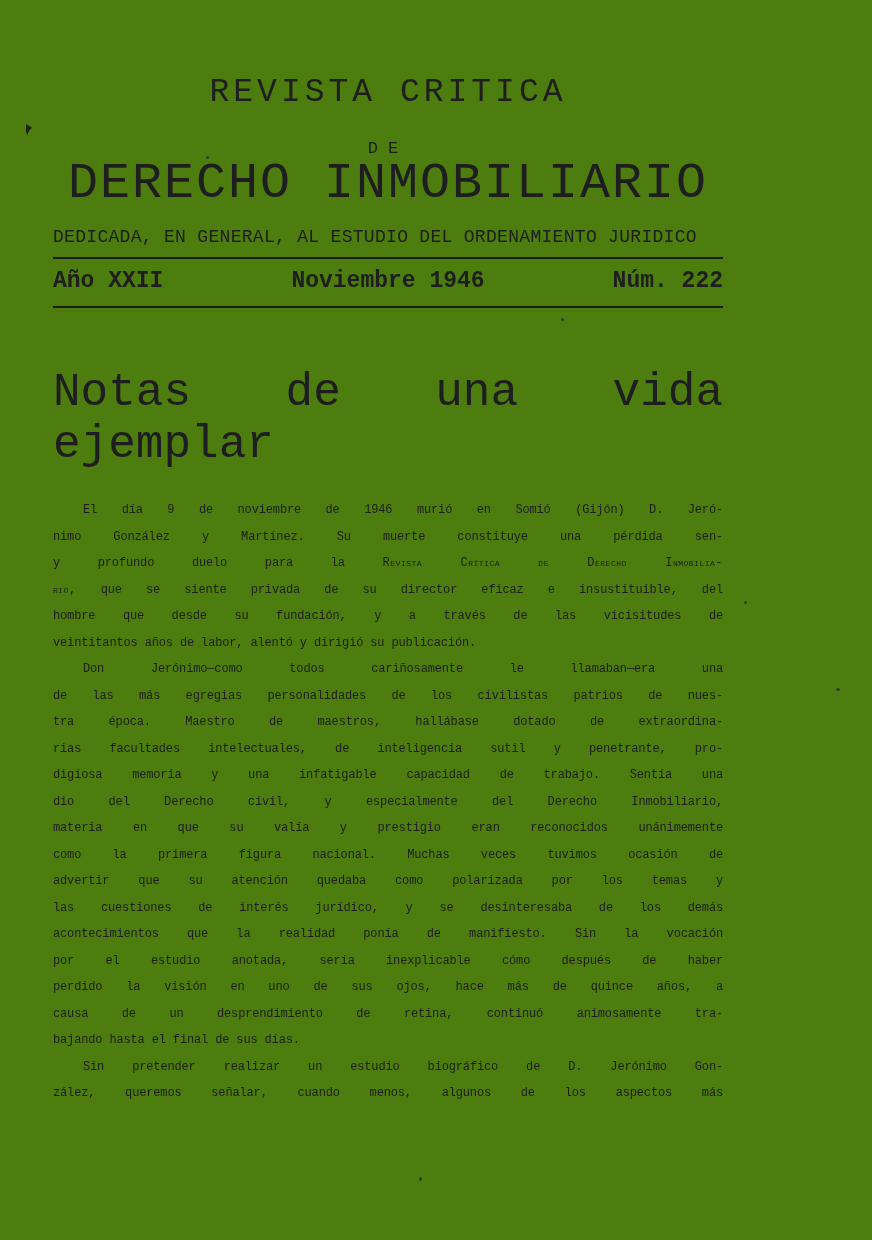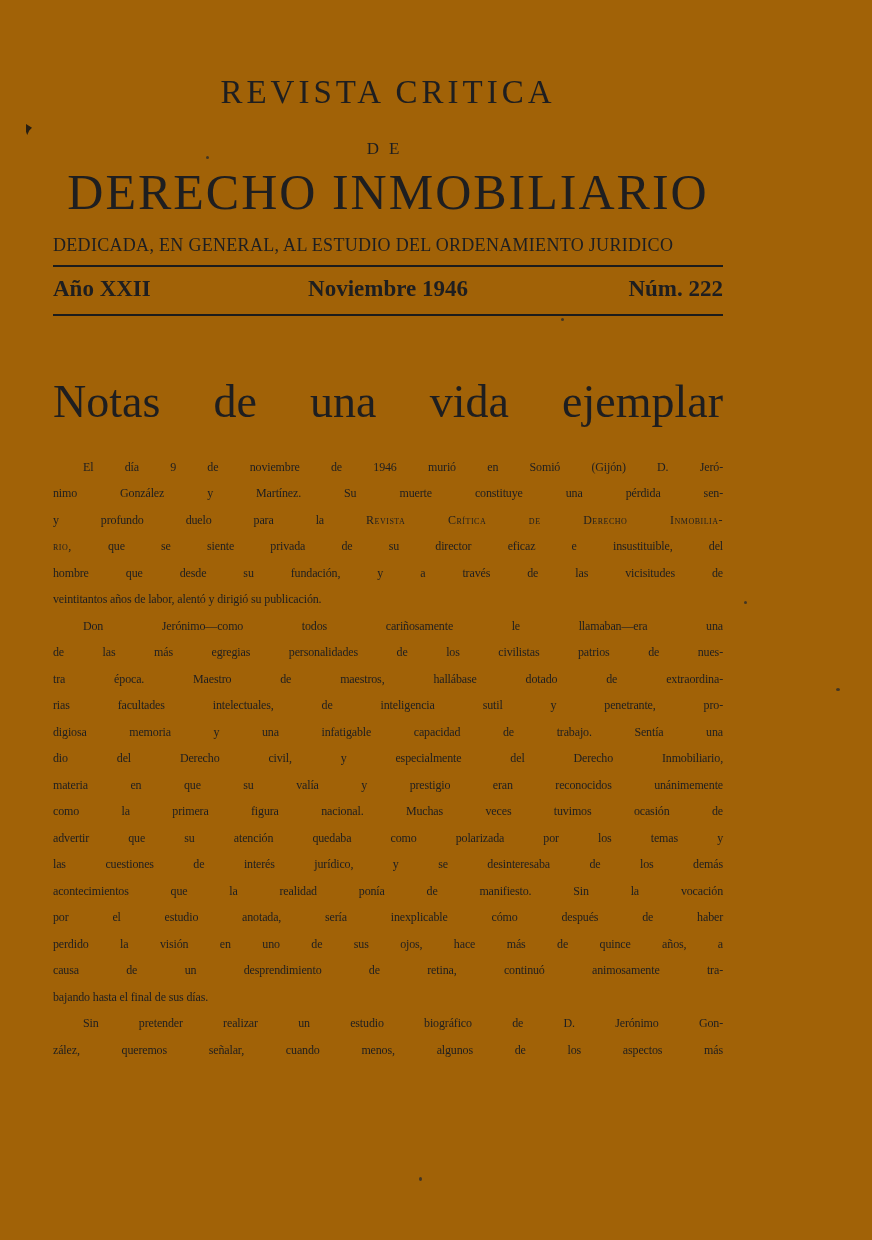--- a/index.html
+++ b/index.html
@@ -1,37 +1,37 @@
 <!DOCTYPE html>
 <html><head>
 <meta charset="utf-8">
 <style>
   html,body { margin:0; padding:0; background:#e8e8e8; }
   .page {
     position:relative;
     width:872px; height:1240px;
-    background:#a16207;
+    background:#4d7c0f;
     overflow:hidden;
-    font-family:Liberation Serif, serif;
+    font-family:Liberation Mono, monospace;
     color:#1e1e20;
   }
   .content { position:absolute; left:53px; top:0; width:670px; }
 
   
   .mh-title1 {
     margin-top:76px; font-size:33px; line-height:1;
     letter-spacing:4px; text-align:center; white-space:nowrap;
     font-weight:400;
   }
   .mh-de {
     margin-top:31px; font-size:17px; line-height:1;
     letter-spacing:10px; text-align:center; font-weight:400;
   }
   .mh-title2 {
-    margin-top:10px; font-size:50px; line-height:1;
+    margin-top:2px; font-size:50px; line-height:1;
     letter-spacing:2px; text-align:center; white-space:nowrap;
     font-weight:400;
   }
   .mh-sub {
     font-size:18px; line-height:24.5px; text-align:left;
     white-space:nowrap; letter-spacing:0.3px; font-weight:400;
   }
   .mh-sub.first { margin-top:16px; }
 
   .rule { height:2px; background:#1c1c1c; }

